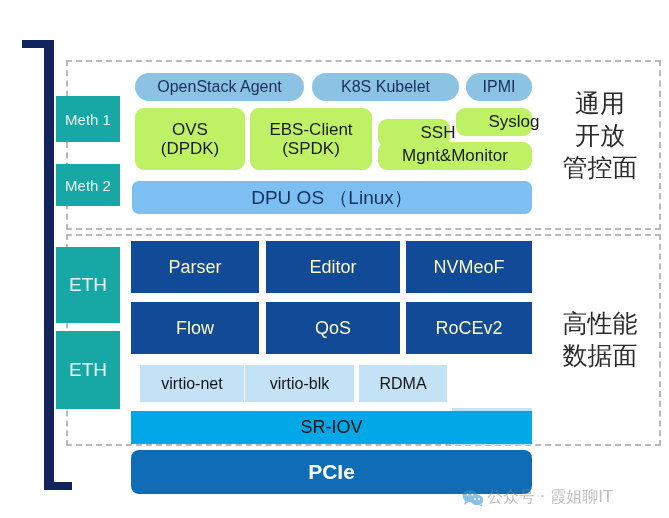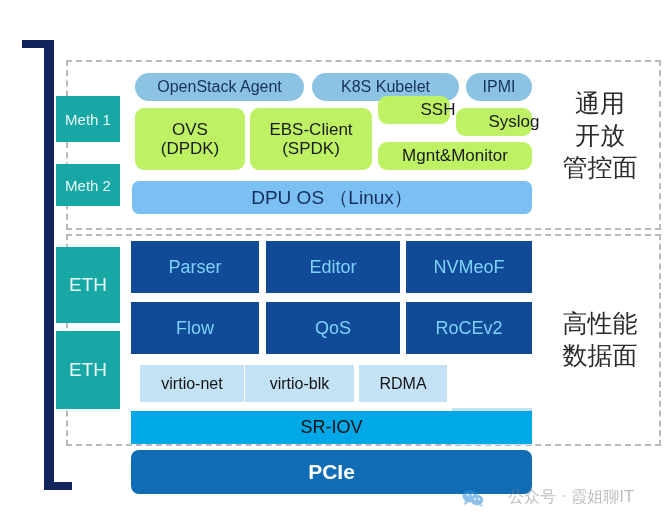--- a/index.html
+++ b/index.html
@@ -95,21 +95,21 @@
     font-size: 17px;
   }
   .dpuos {
     background: #7cbff2;
     color: #16305e;
     border-radius: 7px;
     font-size: 19px;
   }
   .navy {                      
     background: #114a96;
-    color: #7dd3fc;
+    color: #fef9c3;
     font-size: 18px;
   }
   .lightblue {                 
     background: #c3e2f6;
     color: #141414;
     font-size: 16px;
   }
   .cyan {
     background: #00a8e8;
     color: #101010;
@@ -136,21 +136,21 @@
   #caption-control { left: 552px; top: 88px; width: 96px; }
   #caption-data    { left: 552px; top: 308px; width: 96px; }
 
   
   #watermark {
     position: absolute;
     left: 462px;
     top: 487px;
     display: flex;
     align-items: center;
-    gap: 24px;
+    gap: 3px;
     opacity: 0.55;
   }
   #watermark .wm-text {
     color: #8a8a8a;
     font-size: 16px;
     font-family: "DejaVu Sans", sans-serif;
     white-space: nowrap;
   }
   .wechat-icon { display: block; }
 </style>
@@ -190,21 +190,21 @@
   </div>
 
   <div class="cell pale" style="left:135px; top:108px; width:110px; height:62px;">
     <span style="white-space:pre-line">OVS
 (DPDK)</span>
   </div>
   <div class="cell pale" style="left:250px; top:108px; width:122px; height:62px;">
     <span style="white-space:pre-line">EBS-Client
 (SPDK)</span>
   </div>
-  <div class="cell pale" style="left:378px; top:96px; width:72px; height:28px;padding-left:48px;">
+  <div class="cell pale" style="left:378px; top:119px; width:72px; height:28px;padding-left:48px;">
     <span>SSH</span>
   </div>
   <div class="cell pale" style="left:456px; top:108px; width:76px; height:28px;padding-left:40px;">
     <span>Syslog</span>
   </div>
   <div class="cell pale" style="left:378px; top:142px; width:154px; height:28px;">
     <span>Mgnt&amp;Monitor</span>
   </div>
 
   <div class="cell dpuos" style="left:132px; top:181px; width:400px; height:33px;">

